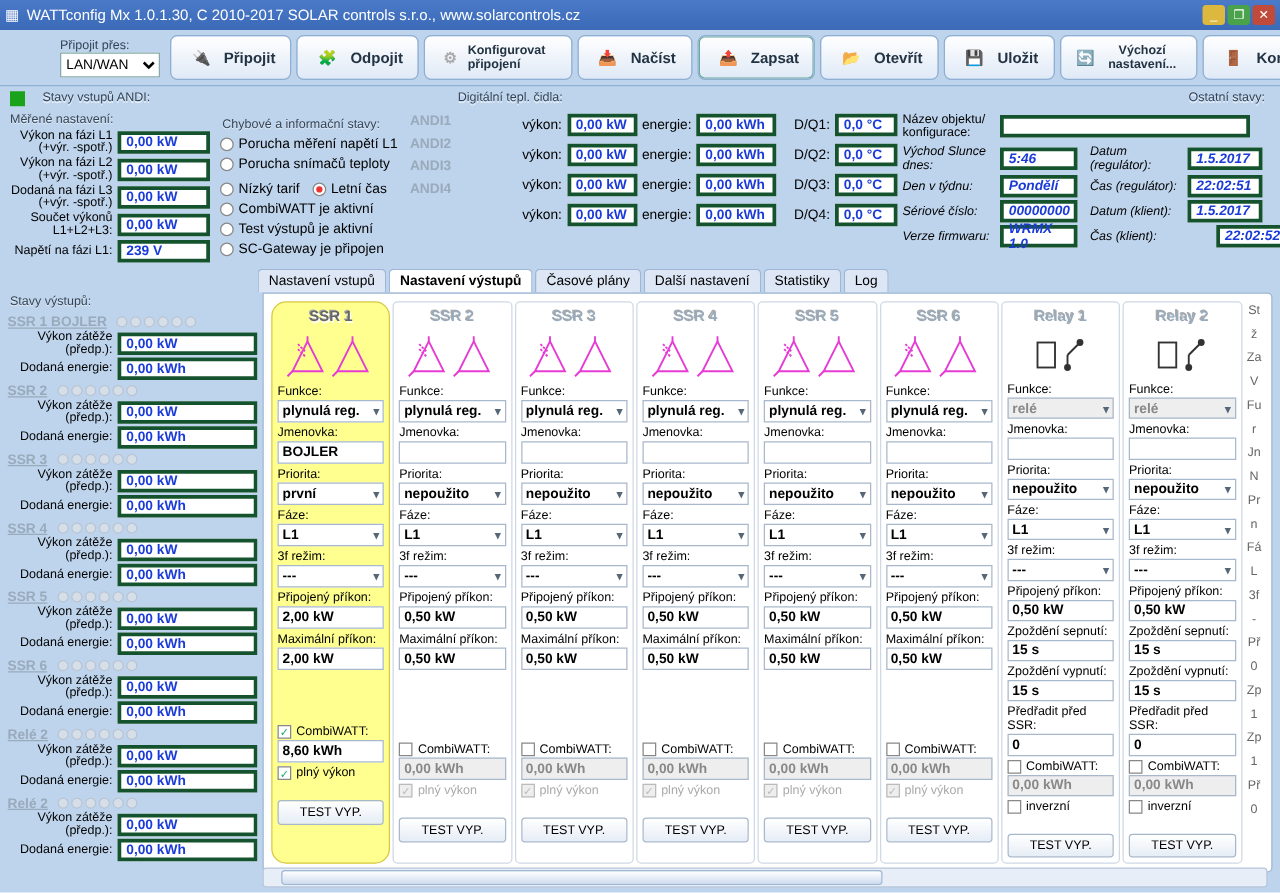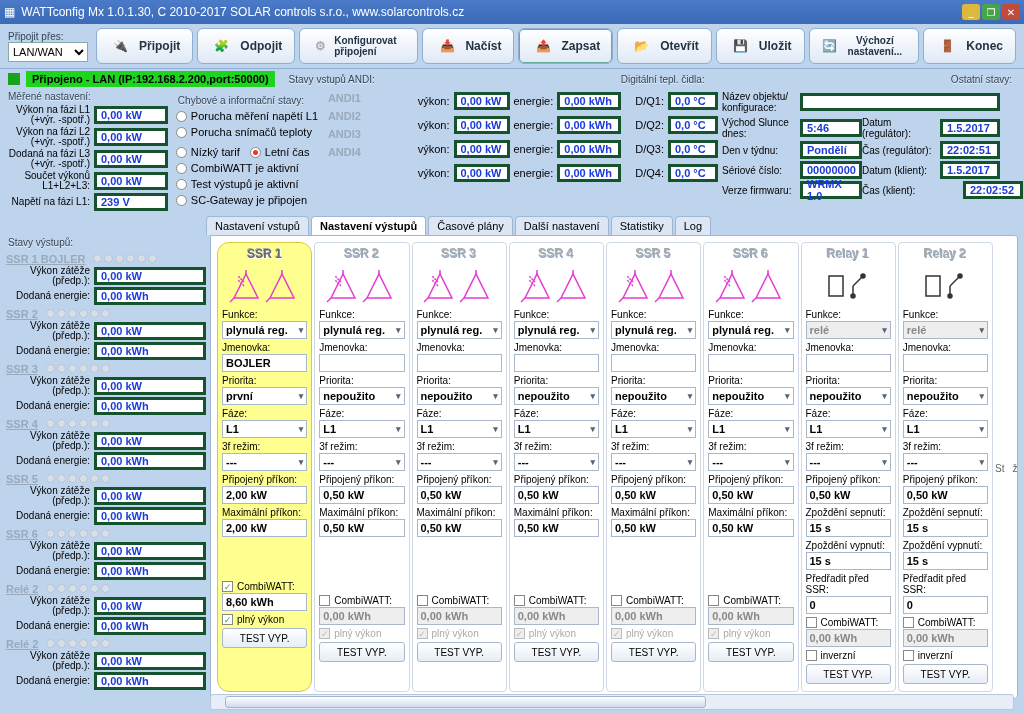--- a/index.html
+++ b/index.html
@@ -48,46 +48,46 @@
   .outcol.sel .outhead{ color:#666; }
   .iconrow { height:40px; display:flex; align-items:center; justify-content:center;}
   .lbl { font-size:10px; margin-top:2px;}
   .inp { height:18px; border:1px solid #a8b8cc; background:#fff; padding:0 3px; font-size:11px; width:100%; display:flex; align-items:center; justify-content:space-between;}
   .inp.bold{font-weight:bold;}
   .dd::after{content:"▾"; color:#567; font-size:9px; margin-left:2px;}
   .inp.dis { background:#eee; color:#888;}
   .cb { display:flex; align-items:center; gap:4px; font-size:10px; margin-top:2px;}
   .cbx{width:11px;height:11px;border:1px solid #888;background:#fff;display:flex;align-items:center;justify-content:center;font-size:9px;color:#2a6;}
   .cbx.dis{background:#eee;border-color:#bbb;color:#bbb;}
-  .btn-test { margin-top:2px; height:20px; border:1px solid #a8b8cc; background:linear-gradient(#fff,#e6edf6); font-size:10px; border-radius:3px;}
+  .btn-test { margin-top:15px; height:20px; border:1px solid #a8b8cc; background:linear-gradient(#fff,#e6edf6); font-size:10px; border-radius:3px;}
   .right-meta { width:296px; font-size:11px;}
   .right-meta .kv{display:flex;align-items:center;gap:4px;margin:2px 0;}
   .right-meta .kl{width:74px;font-size:10px;line-height:11px;}
   .scrollh { position:absolute; bottom:4px; left:210px; right:10px; height:16px; background:#e8eef8; border:1px solid #b8c6da; border-radius:3px;}
   .scrollh .thumb{position:absolute;left:14px;top:1px;height:12px;width:60%;background:linear-gradient(#fff,#cfdcee);border:1px solid #9fb6d4;border-radius:3px;}
-  .strip{ width:16px; font-size:10px; color:#666; display:flex; flex-direction:row; align-items:center; gap:8px; padding-top:2px;}
+  .strip{ width:16px; font-size:10px; color:#666; display:flex; flex-direction:column; align-items:center; gap:8px; padding-top:2px;}
   svg { overflow:visible;}
 </style>
 </head>
 <body>
 
 <div class="titlebar">
   <div style="display:flex;align-items:center;gap:6px;">
     <span>▦</span>
     <span>WATTconfig Mx 1.0.1.30, C 2010-2017 SOLAR controls s.r.o., www.solarcontrols.cz</span>
   </div>
   <div class="winbtns">
     <div class="winbtn winmin">_</div>
     <div class="winbtn winres">❐</div>
     <div class="winbtn winclose">✕</div>
   </div>
 </div>
 
 <div class="toolbar">
-  <div class="vbox" style="margin-right:4px;">
+  <div class="vbox" style="margin-right:4px;margin-left:40px;">
     <span class="pripojit-label">Připojit přes:</span>
     <select class="connsel"><option>LAN/WAN</option></select>
   </div>
   <button class="bigbtn">
       <span class="ic">🔌</span>
       <span>Připojit</span>
     </button>
   <button class="bigbtn">
       <span class="ic">🧩</span>
       <span>Odpojit</span>
@@ -117,21 +117,20 @@
       <span style="font-size:10px;line-height:11px;">Výchozí nastavení...</span>
     </button>
   <button class="bigbtn">
       <span class="ic">🚪</span>
       <span>Konec</span>
     </button>
 </div>
 
 <div class="statusbar">
   <span class="led"></span>
-  <span class="statuspill">Připojeno - LAN (IP:192.168.2.200,port:50000)</span>
   <span class="panel-h" style="margin-left:8px;">Stavy vstupů ANDI:</span>
   <span class="panel-h" style="margin-left:240px;">Digitální tepl. čidla:</span>
   <span class="panel-h" style="margin-left:auto;margin-right:4px;">Ostatní stavy:</span>
 </div>
 
 <div class="mainrow">
 
   <div class="vbox leftcol measured">
     <span class="panel-h">Měřené nastavení:</span>
     <div class="mrow">
@@ -246,21 +245,21 @@
         <span>D/Q4:</span>
         <div class="fld" style="min-width:50px;">0,0 °C</div>
       </div>
     </div>
 
   <div class="right-meta" style="margin-left:auto;">
     <div class="kv">
         <span class="kl">Název objektu/ konfigurace:</span>
         <div class="fld" style="width:200px;"></div>
       </div>
-    <div style="display:flex;gap:0;">
+    <div style="display:flex;gap:10px;font-style:italic;">
       <div>
         <div class="kv">
             <span class="kl">Východ Slunce dnes:</span>
             <div class="fld" style="width:62px;">5:46</div>
           </div>
         <div class="kv">
             <span class="kl">Den v týdnu:</span>
             <div class="fld" style="width:62px;">Pondělí</div>
           </div>
         <div class="kv">

